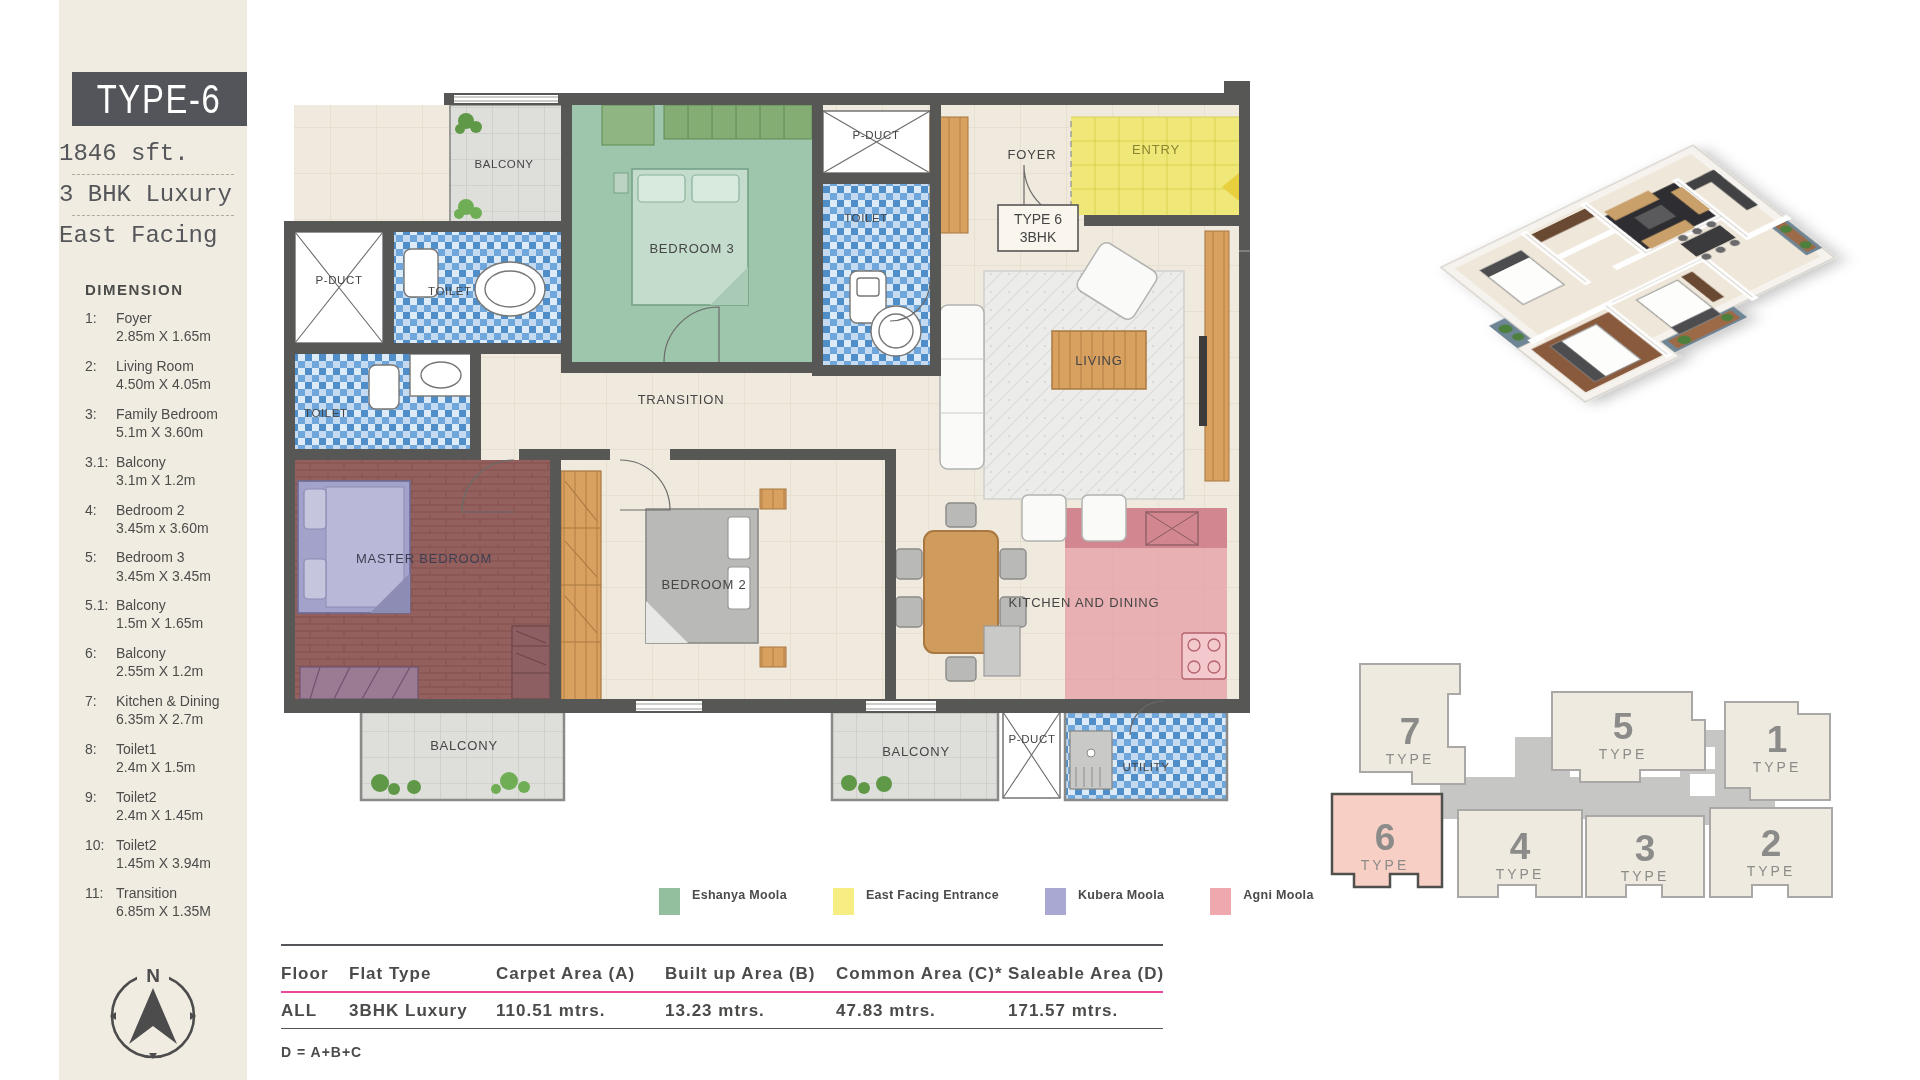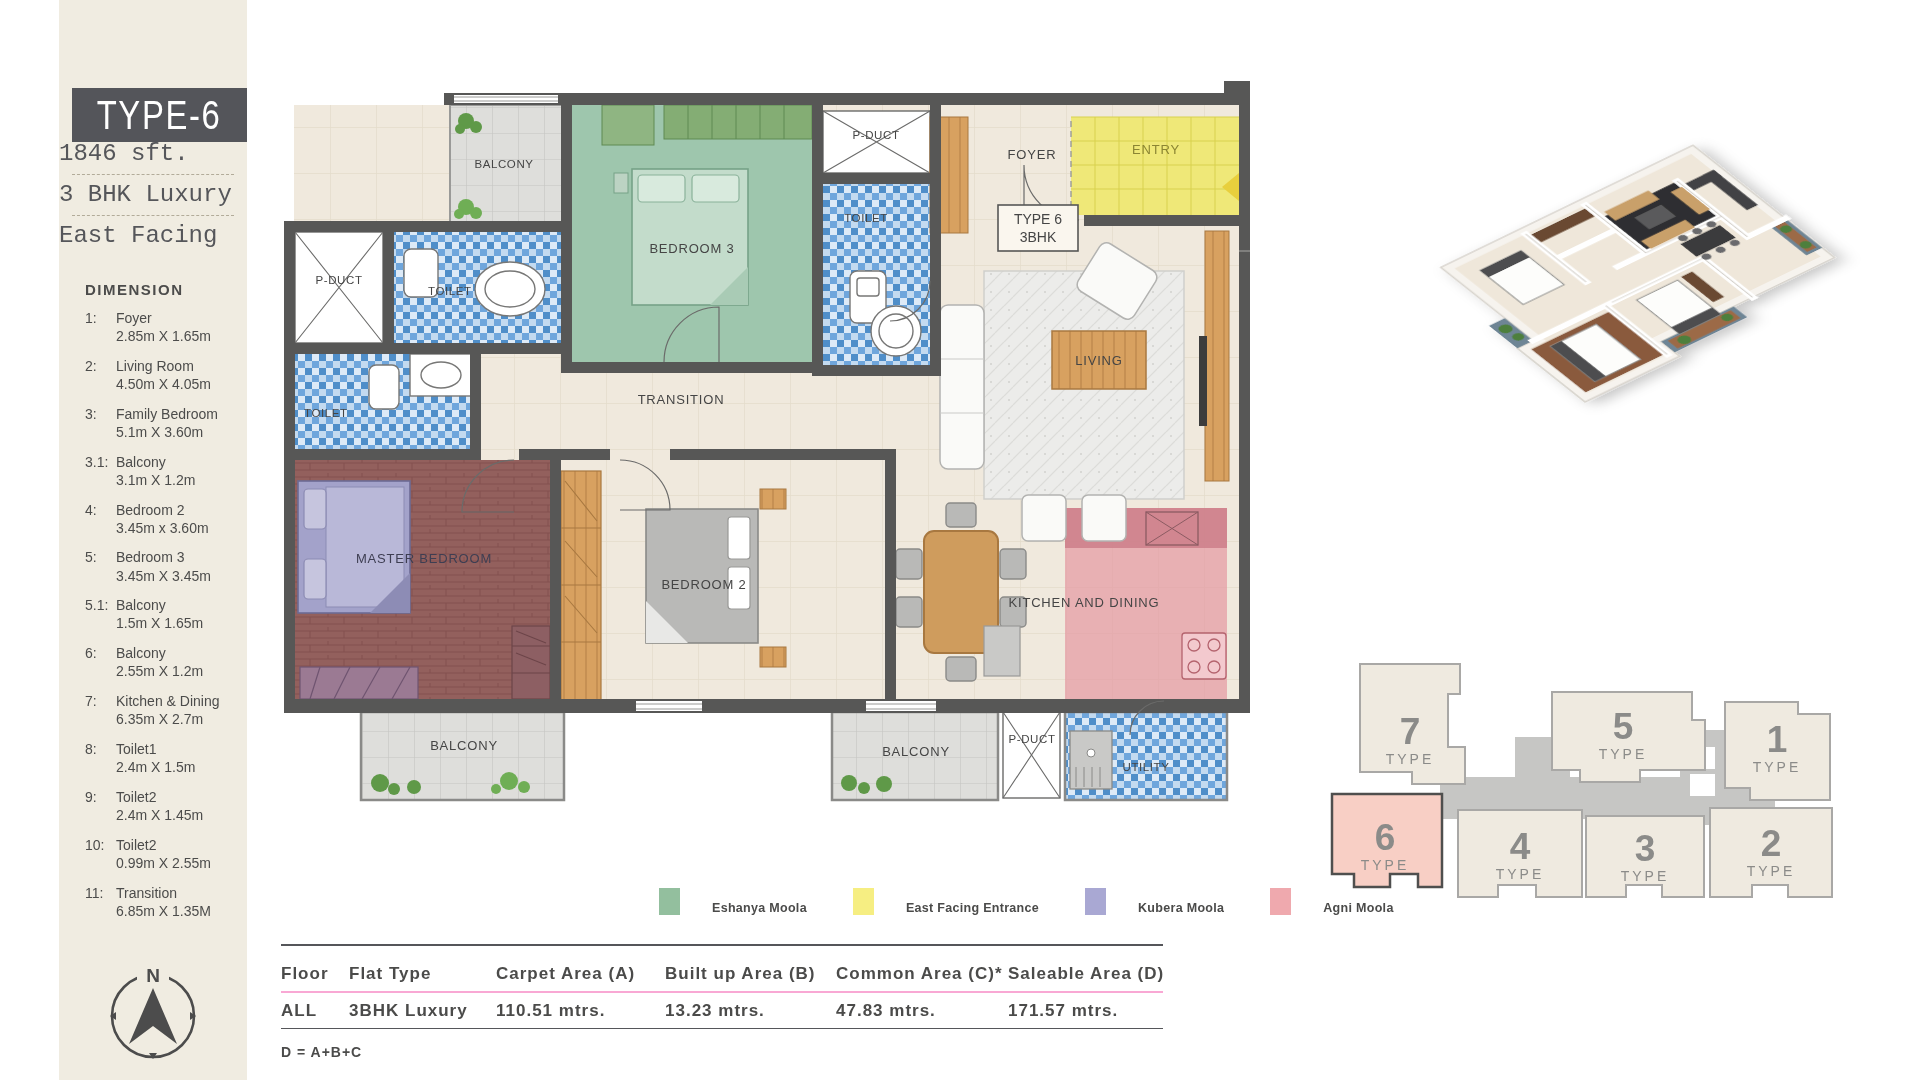--- a/index.html
+++ b/index.html
@@ -3,21 +3,21 @@
 <meta charset="utf-8">
 <style>
   * { margin:0; padding:0; box-sizing:border-box; }
   html,body { width:1920px; height:1080px; background:#ffffff; overflow:hidden;
               font-family:"Liberation Sans", sans-serif; }
   .page { position:relative; width:1920px; height:1080px; }
 
   
   .sidebar { position:absolute; left:59px; top:0; width:188px; height:1080px;
              background:#f0ece1; }
-  .type-banner { position:absolute; left:13px; top:88px; width:175px; height:54px;
+  .type-banner { position:absolute; left:13px; top:72px; width:175px; height:54px;
                  background:#54555a; color:#ffffff; display:flex; align-items:center;
                  justify-content:center; font-size:40px; letter-spacing:2px;
                  font-weight:400; transform-origin:center; }
   .type-banner span { display:inline-block; transform:scaleX(.82); white-space:nowrap; }
   .info-block { position:absolute; left:0; top:134px; width:188px; text-align:left;
                 font-family:Liberation Mono, monospace; color:#55565a; }
   .info-line { font-size:24px; padding:6px 0 7px 0; }
   .dash-sep { border-top:1px dashed #b2ab99; width:86%; margin:0 auto; }
   .dim-head { position:absolute; left:26px; top:281px; font-size:15px; font-weight:bold;
               letter-spacing:1.5px; color:#4c4c4b; }
@@ -39,28 +39,28 @@
   
   .key-svg { position:absolute; left:1330px; top:652px; }
   .key-num { font-size:37px; fill:#8b8b89; font-weight:bold; }
   .key-word { font-size:14px; fill:#8b8b89; letter-spacing:3px; }
 
   
   .vastu { position:absolute; left:281px; top:872px; width:882px; }
   .vastu-title { font-size:27px; font-weight:bold; color:#cf9d52; line-height:1.25;
                  letter-spacing:.5px; width:330px; }
   .legend { position:absolute; left:378px; top:16px; display:flex; align-items:center; }
-  .legend-item { display:flex; align-items:flex-end; margin-right:46px;gap:20px; }
+  .legend-item { display:flex; align-items:flex-start; margin-right:46px; }
   .legend-sw { width:21px; height:27px; margin-right:12px; }
   .legend-lb { font-size:12.5px; font-weight:bold; color:#4b4b4a; letter-spacing:.3px; white-space:nowrap; }
   .rule { position:absolute; left:0; width:882px; border-top:2px solid #55565a; }
   .atable { position:absolute; left:0; top:84px; width:882px; color:#4b4b4a; }
   .trow { display:grid; grid-template-columns:68px 147px 169px 171px 172px 155px; }
   .trow div { font-size:17px; font-weight:bold; letter-spacing:1px; padding:8px 0 7px 0; white-space:nowrap; }
-  .thead { border-bottom:2px solid #f9a8d4; }
+  .thead { border-bottom:2px solid #ec4899; }
   .tbody { border-bottom:1.5px solid #55565a; }
   .tfoot { margin-top:15px; font-size:14px; font-weight:bold; letter-spacing:1px; }
 </style>
 </head>
 <body>
 
 <div class="page">
 
   <div class="sidebar">
     <div class="type-banner">
@@ -149,21 +149,21 @@
           <div class="no">9:</div>
           <div>
             <div class="nm">Toilet2</div>
             <div class="sz">2.4m X 1.45m</div>
           </div>
         </div>
       <div class="dim">
           <div class="no">10:</div>
           <div>
             <div class="nm">Toilet2</div>
-            <div class="sz">0.99m X 2.55m</div>
+            <div class="sz">1.45m X 3.94m</div>
           </div>
         </div>
       <div class="dim">
           <div class="no">11:</div>
           <div>
             <div class="nm">Transition</div>
             <div class="sz">6.85m X 1.35M</div>
           </div>
         </div>
     </div>

